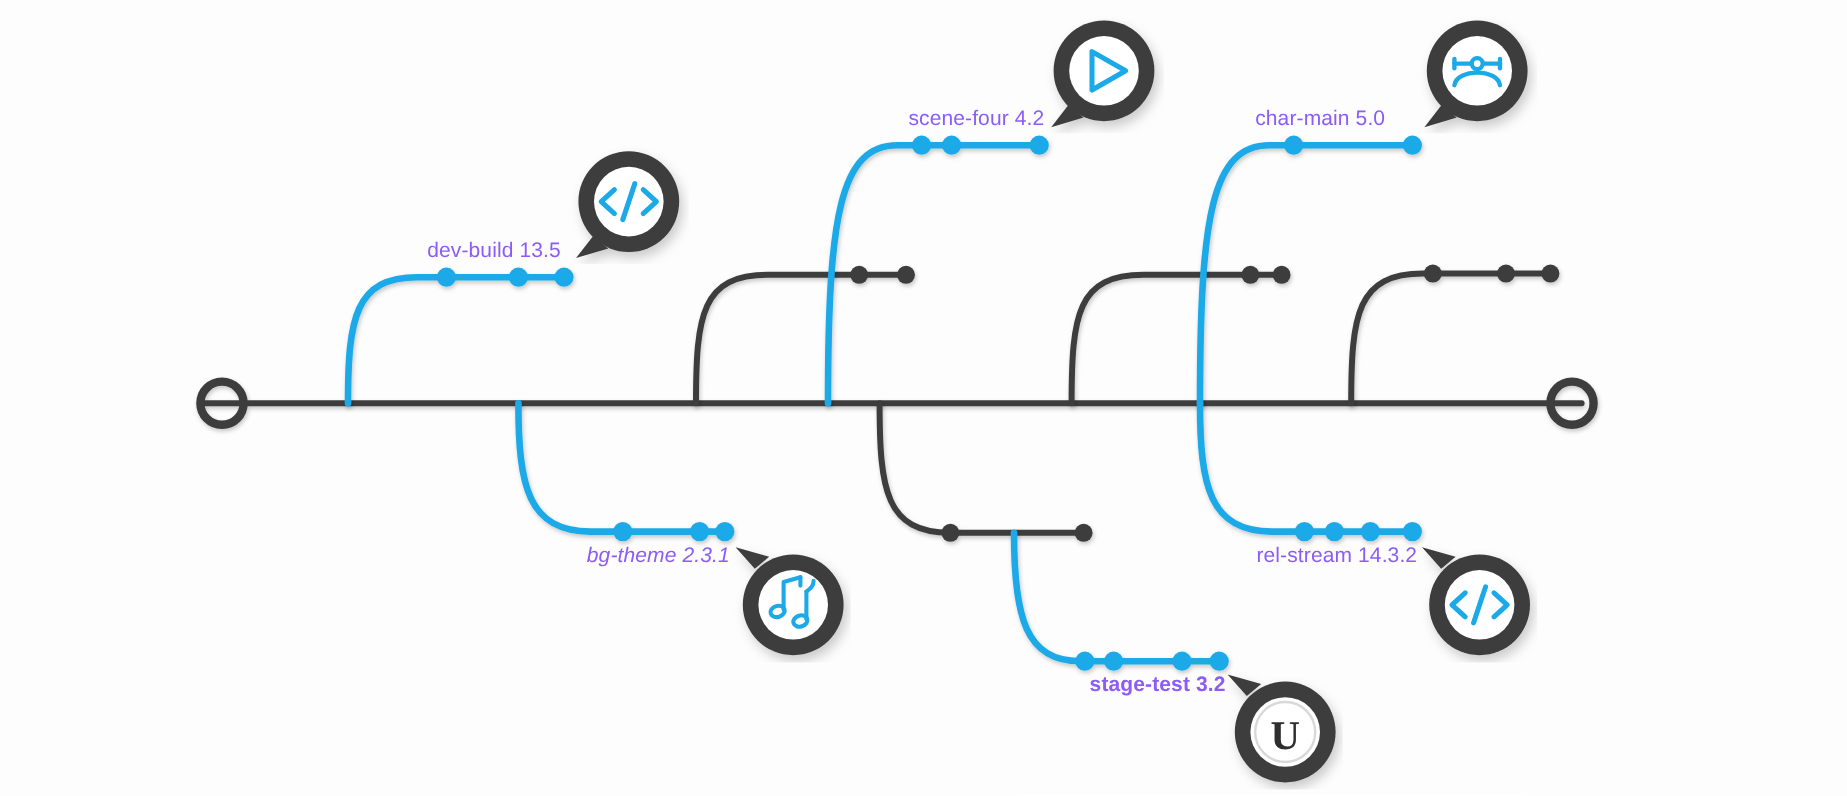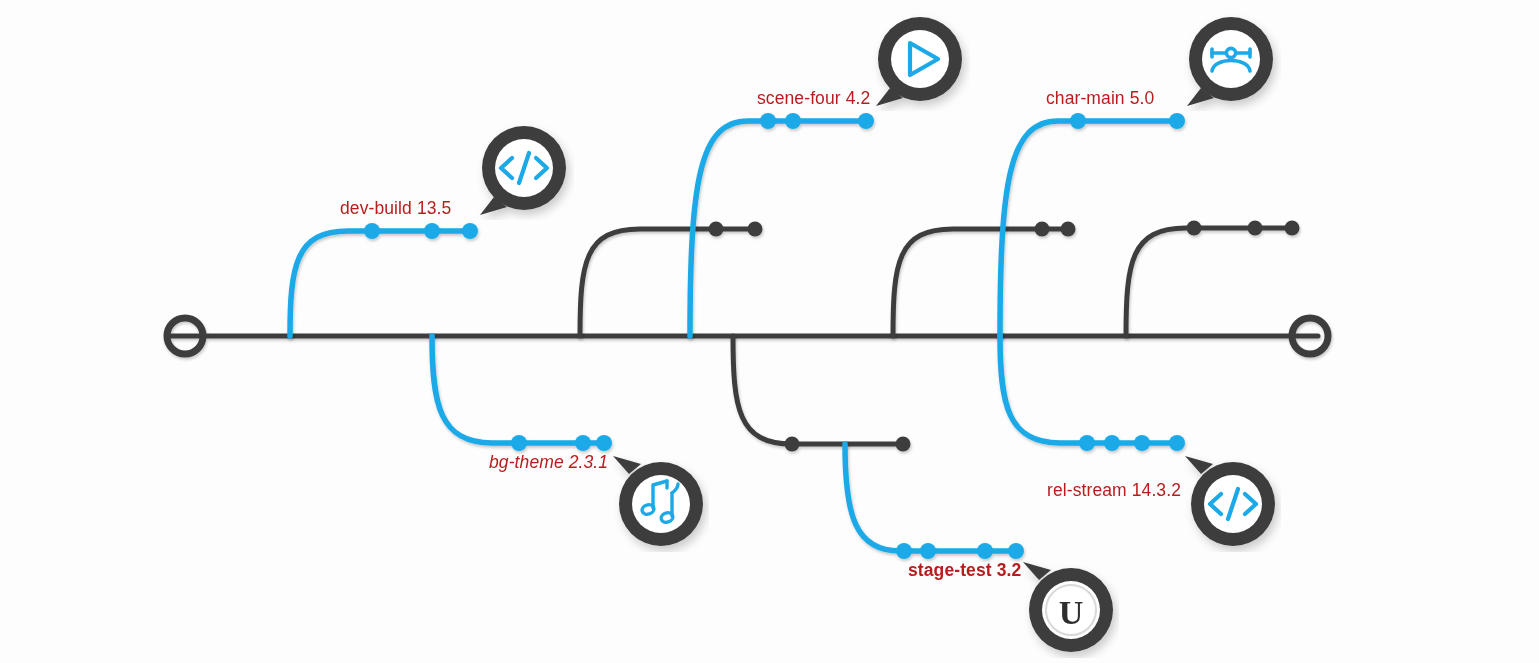--- a/index.html
+++ b/index.html
@@ -21,21 +21,21 @@
     left: 0;
     top: 0;
     width: 1539px;
     height: 663px;
     display: block;
   }
   .branch-label {
     position: absolute;
     font-family: "Liberation Sans", "DejaVu Sans", sans-serif;
     font-size: 17.5px;
-    color: #b91c1c;
+    color: #8b5cf6;
     letter-spacing: 0.1px;
     white-space: nowrap;
     user-select: none;
   }
   .badge {
     position: absolute;
     width: 100px;
     height: 100px;
   }
   .badge svg { display:block; width:100%; height:100%; }
@@ -123,26 +123,26 @@
 
     <g filter="url(#tinyshadow)">
       <path d="M 1000 336 C 1000 405, 1008 443, 1060 443 L 1177 443" fill="none" stroke="#1ca9e8" stroke-width="5.5" stroke-linecap="round"></path>
       <circle cx="1087" cy="443" r="8" fill="#1ca9e8"></circle>
       <circle cx="1112" cy="443" r="8" fill="#1ca9e8"></circle>
       <circle cx="1142" cy="443" r="8" fill="#1ca9e8"></circle>
       <circle cx="1177" cy="443" r="8" fill="#1ca9e8"></circle>
     </g>
   </svg>
 
-  <div class="branch-label" style="left:340px; top:198px;text-align:right;">dev-build 13.5</div>
+  <div class="branch-label" style="left:356px; top:198px;text-align:right;">dev-build 13.5</div>
   <div class="branch-label" style="left:757px; top:88px;">scene-four 4.2</div>
   <div class="branch-label" style="left:1046px; top:88px;">char-main 5.0</div>
   <div class="branch-label" style="left:489px; top:452px;font-style:italic;">bg-theme 2.3.1</div>
   <div class="branch-label" style="left:908px; top:560px;font-weight:bold;">stage-test 3.2</div>
-  <div class="branch-label" style="left:1047px; top:452px;margin-top:28px;">rel-stream 14.3.2</div>
+  <div class="branch-label" style="left:1047px; top:452px;">rel-stream 14.3.2</div>
 
   <div class="badge" style="left:474px; top:120px;">
     <svg viewBox="0 0 100 100">
       <g filter="url(#softshadow)">
         <path d="M 20 77 L 6 95 L 33 87 Z" fill="#3d3d3d"></path>
         <circle cx="50" cy="48" r="42" fill="#3d3d3d"></circle>
         <circle cx="50" cy="48" r="29" fill="#ffffff"></circle>
       </g>
       <g stroke="#1ca9e8" stroke-width="4.2" fill="none" stroke-linecap="round" stroke-linejoin="round">
         <polyline points="38,38 27,48 38,58"></polyline>

